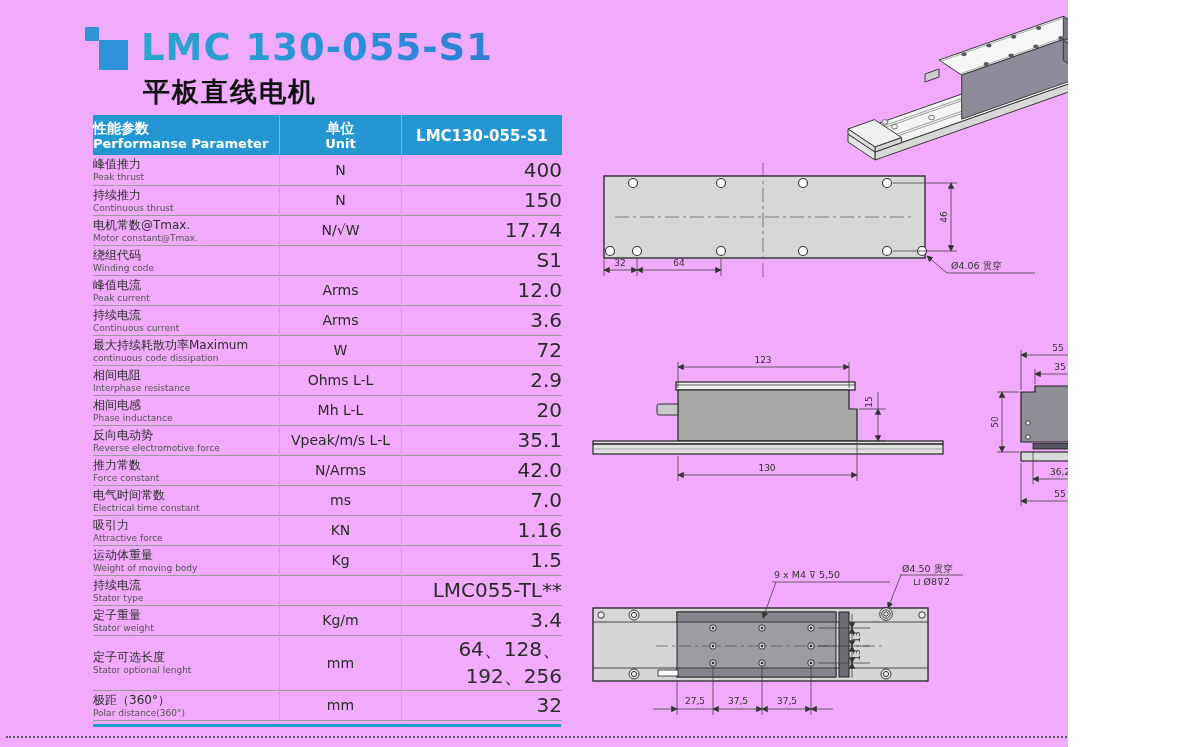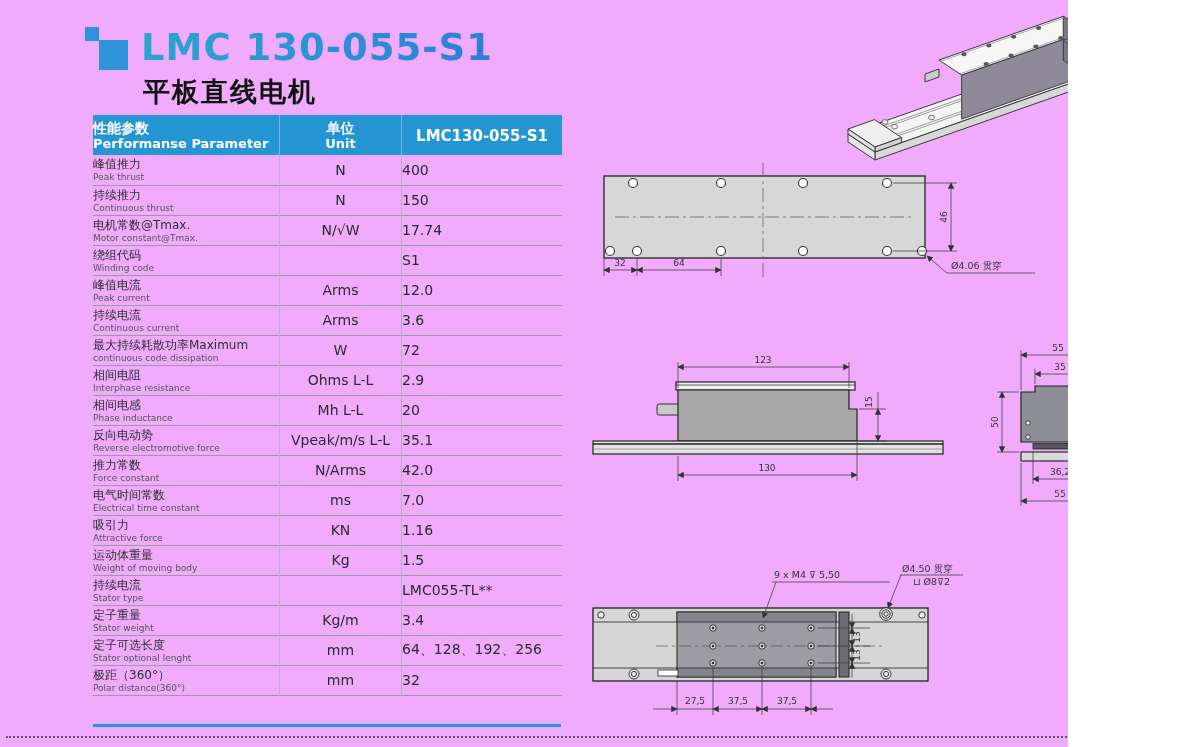--- a/index.html
+++ b/index.html
@@ -21,21 +21,21 @@
   .thead-row{background:#2496d3;color:#fff;height:40px;}
   .thead-row .c1{width:186px;text-align:left;padding-left:10px;border-right:1px solid #6db9e4;}
   .thead-row .c2{width:121px;text-align:center;border-right:1px solid #6db9e4;}
   .thead-row .c3{width:160px;text-align:center;}
   .h-zh{display:block;font-size:14px;font-weight:bold;line-height:16px;}
   .h-en{display:block;font-size:13px;font-weight:bold;line-height:15px;}
   .h-model{font-size:15px;font-weight:bold;}
   .body-row{height:30px;border-bottom:1px solid #9b9b9b;}
   .body-row .c1{padding-left:9px;border-right:1px solid #b5b5b5;}
   .body-row .c2{text-align:center;border-right:1px solid #b5b5b5;font-size:14px;color:#2b2b2b;}
-  .body-row .c3{text-align:left;font-size:14px;color:#2b2b2b;}
+  .body-row .c3{text-align:right;font-size:20px;color:#2b2b2b;}
   .r-zh{display:block;font-size:12px;color:#2f2f2f;line-height:15px;white-space:nowrap;}
   .r-en{display:block;font-size:9px;color:#555;line-height:10px;white-space:nowrap;}
   #table-underline{position:absolute;left:93px;top:724px;width:468px;height:3px;background:#2496d3;}
 
   
   .drw{position:absolute;}
   .dim-t{font-size:9px;fill:#333;}
   .note-t{font-size:9.5px;fill:#333;}
 
   

